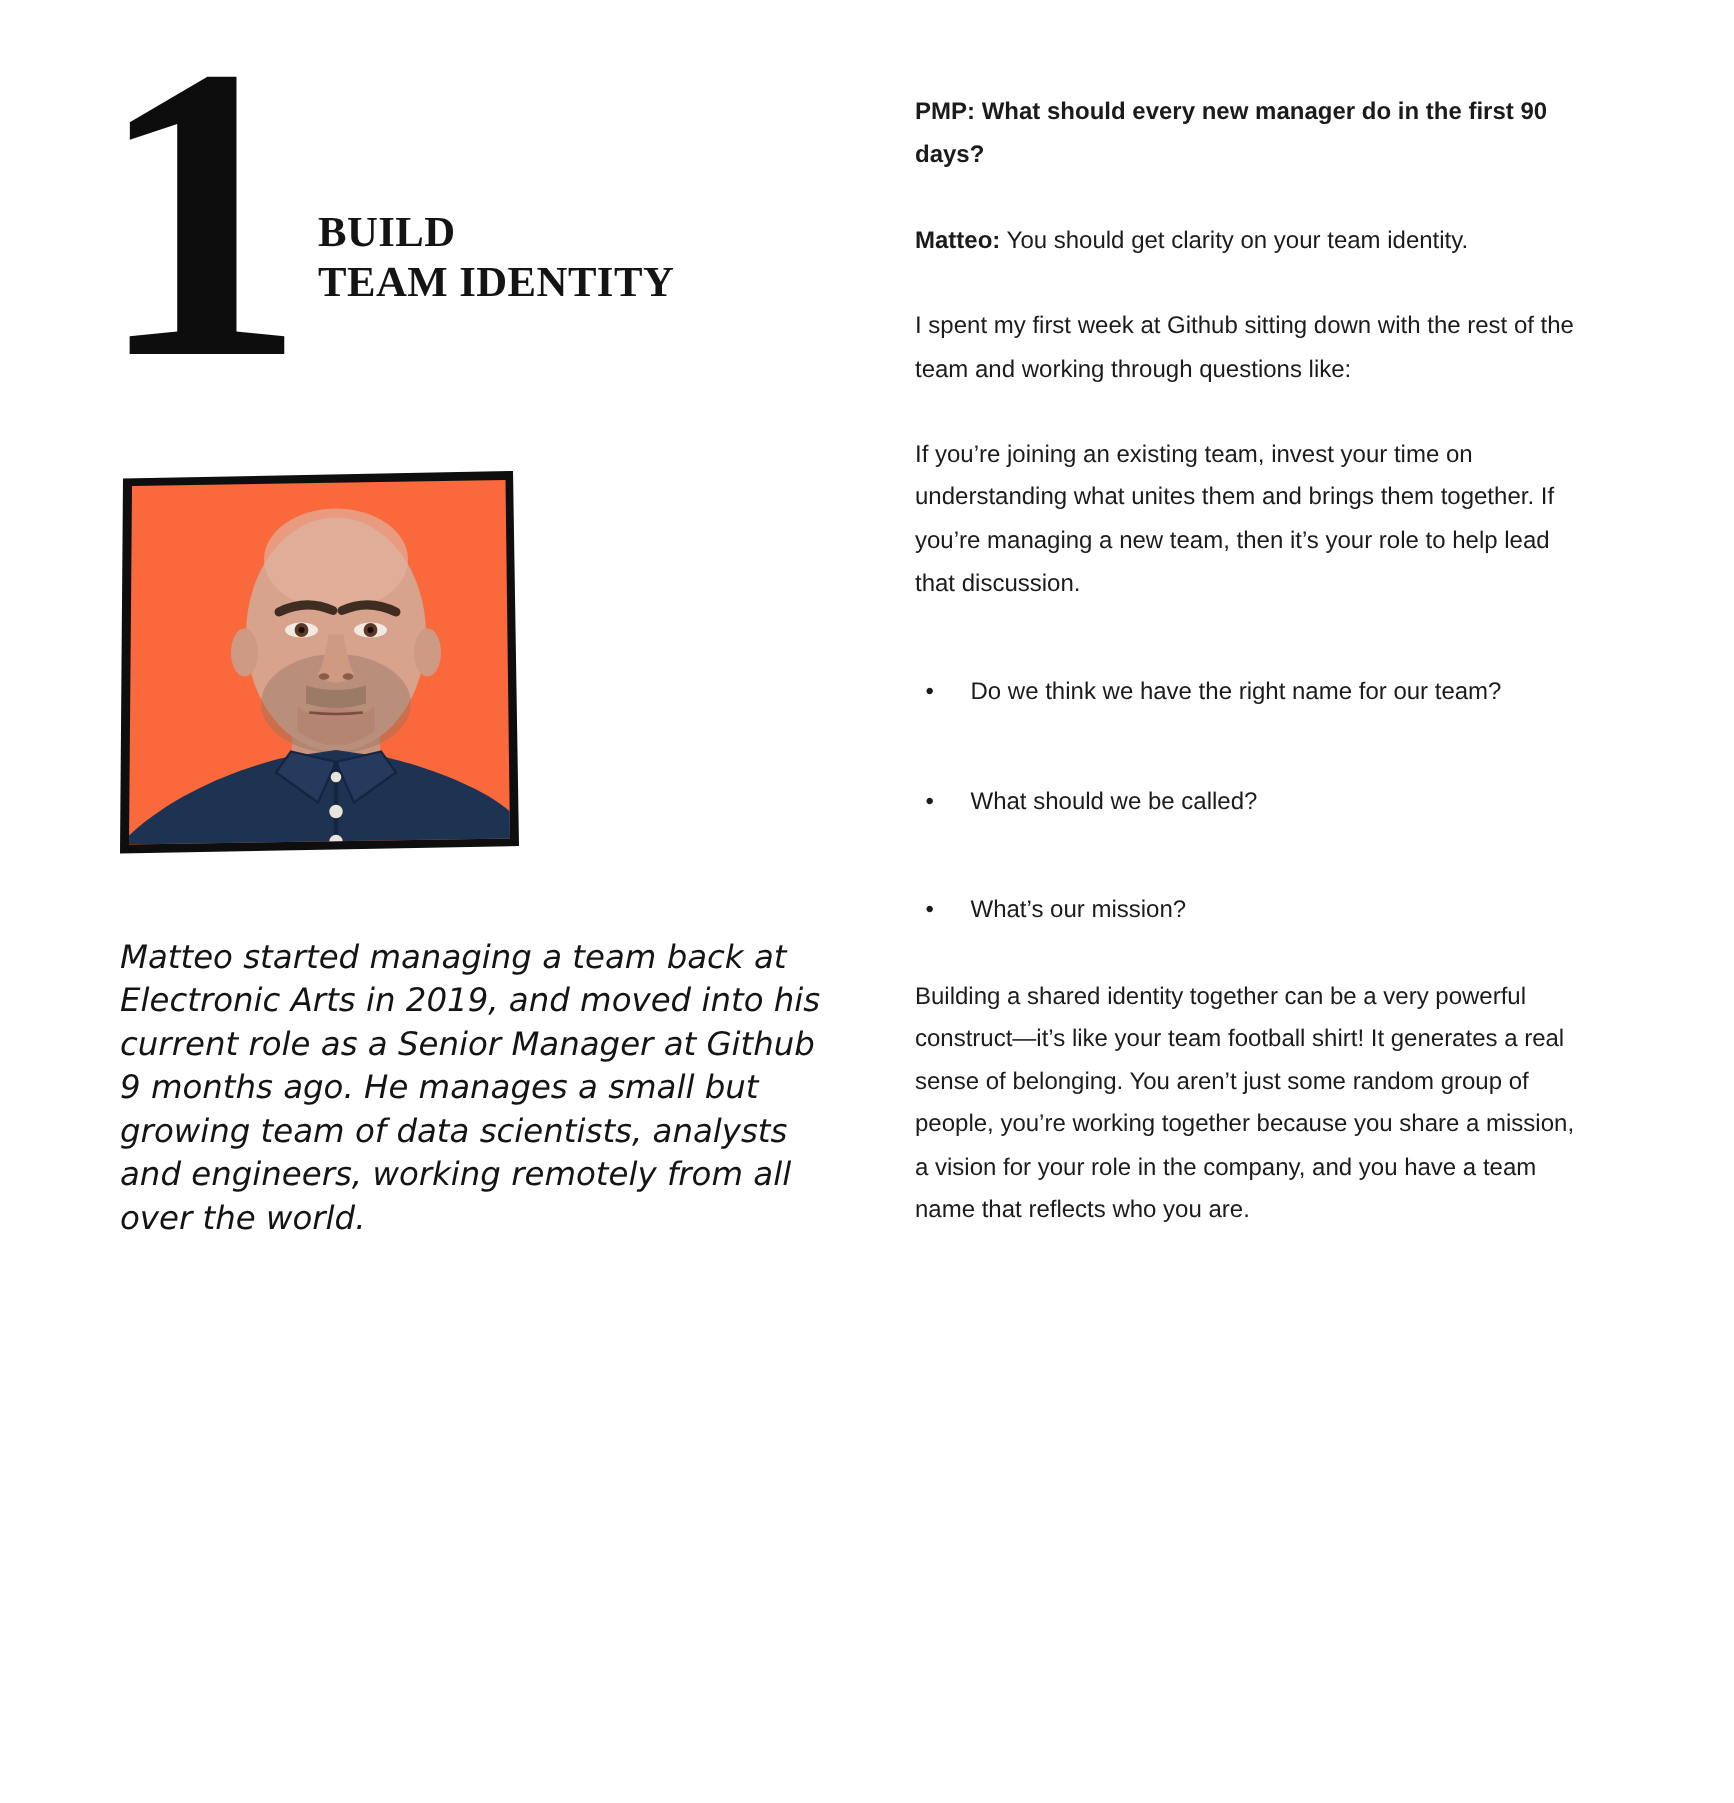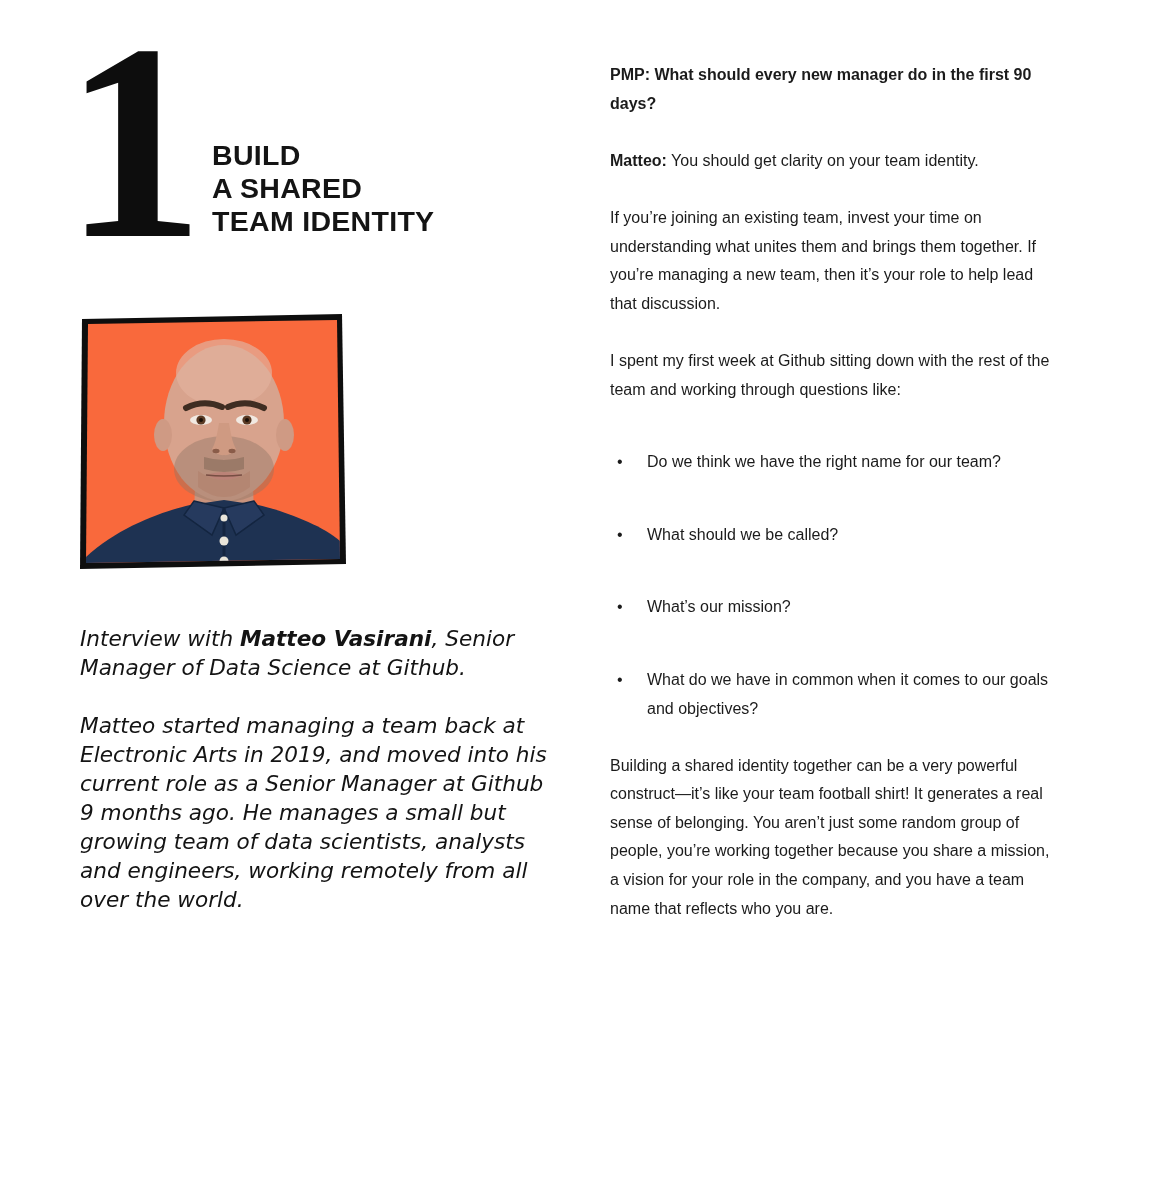--- a/index.html
+++ b/index.html
@@ -7,21 +7,21 @@
   .page { position:relative; width:1156px; height:1202px; background:#ffffff; overflow:hidden; }
 
   
   .numeral {
     position:absolute; left:64px; top:2px;
     font-family:"Liberation Serif", serif; font-weight:700;
     font-size:280px; line-height:280px; color:#0d0d0d; letter-spacing:-6px;
   }
   .headline {
     position:absolute; left:212px; top:139px;
-    font-family:Liberation Sans, sans-serif; font-weight:700;
+    font-family:Liberation Serif, serif; font-weight:700;
     font-size:28.5px; line-height:33px; color:#141414; letter-spacing:0.3px;
   }
   .photo { position:absolute; left:78px; top:311px; }
 
   .intro {
     position:absolute; left:80px; top:624px; width:478px;
     font-family:"DejaVu Sans", sans-serif; font-style:italic;
     font-size:21.6px; line-height:29px; color:#141414;
   }
   .intro p { margin:0 0 29px 0; }
@@ -39,21 +39,20 @@
 </style>
 </head>
 <body>
 
 <div class="page">
 
   <div class="numeral">1</div>
 
   <div class="headline">
     <div>BUILD</div>
-    <div>A SHARED</div>
     <div>TEAM IDENTITY</div>
   </div>
 
   <div class="photo">
     <svg width="270" height="262" viewBox="0 0 270 262" xmlns="http://www.w3.org/2000/svg">
       <defs>
         <clipPath id="pf">
             <path d="M10,13 L259,9 L262,248 L8,252 Z"></path>
           </clipPath>
       </defs>
@@ -98,37 +97,35 @@
         <path d="M176,190 L146,197 L158,224 L186,204 Z" fill="#263a5e" stroke="#132540" stroke-width="1.5"></path>
         <path d="M146,197 L146,252" stroke="#142540" stroke-width="3"></path>
         <circle cx="146" cy="207" r="3.5" fill="#e9e5da"></circle>
         <circle cx="146" cy="230" r="4.5" fill="#e9e5da"></circle>
         <circle cx="146" cy="250" r="4.5" fill="#e9e5da"></circle>
       </g>
     </svg>
   </div>
 
   <div class="intro">
-    <p><span>Interview with </span><span class="name">Matteo Vasirani</span><span>, Senior Manager of Data Science at Github.</span></p>
     <p>Matteo started managing a team back at Electronic Arts in 2019, and moved into his current role as a Senior Manager at Github 9 months ago. He manages a small but growing team of data scientists, analysts and engineers, working remotely from all over the world.</p>
   </div>
 
   <div class="qa">
     <p class="question"><span class="lead">PMP:</span><span> What should every new manager do in the first 90 days?</span></p>
 
     <p><span class="lead">Matteo:</span><span> You should get clarity on your team identity.</span></p>
 
+    <p>I spent my first week at Github sitting down with the rest of the team and working through questions like:</p>
+
     <p>If you’re joining an existing team, invest your time on understanding what unites them and brings them together. If you’re managing a new team, then it’s your role to help lead that discussion.</p>
-
-    <p>I spent my first week at Github sitting down with the rest of the team and working through questions like:</p>
 
     <ul class="questions">
       <li>Do we think we have the right name for our team?</li>
       <li>What should we be called?</li>
       <li>What’s our mission?</li>
-      <li>What do we have in common when it comes to our goals and objectives?</li>
     </ul>
 
 
     <p>Building a shared identity together can be a very powerful construct—it’s like your team football shirt! It generates a real sense of belonging. You aren’t just some random group of people, you’re working together because you share a mission, a vision for your role in the company, and you have a team name that reflects who you are.</p>
   </div>
 
 </div>
 
 </body></html>

